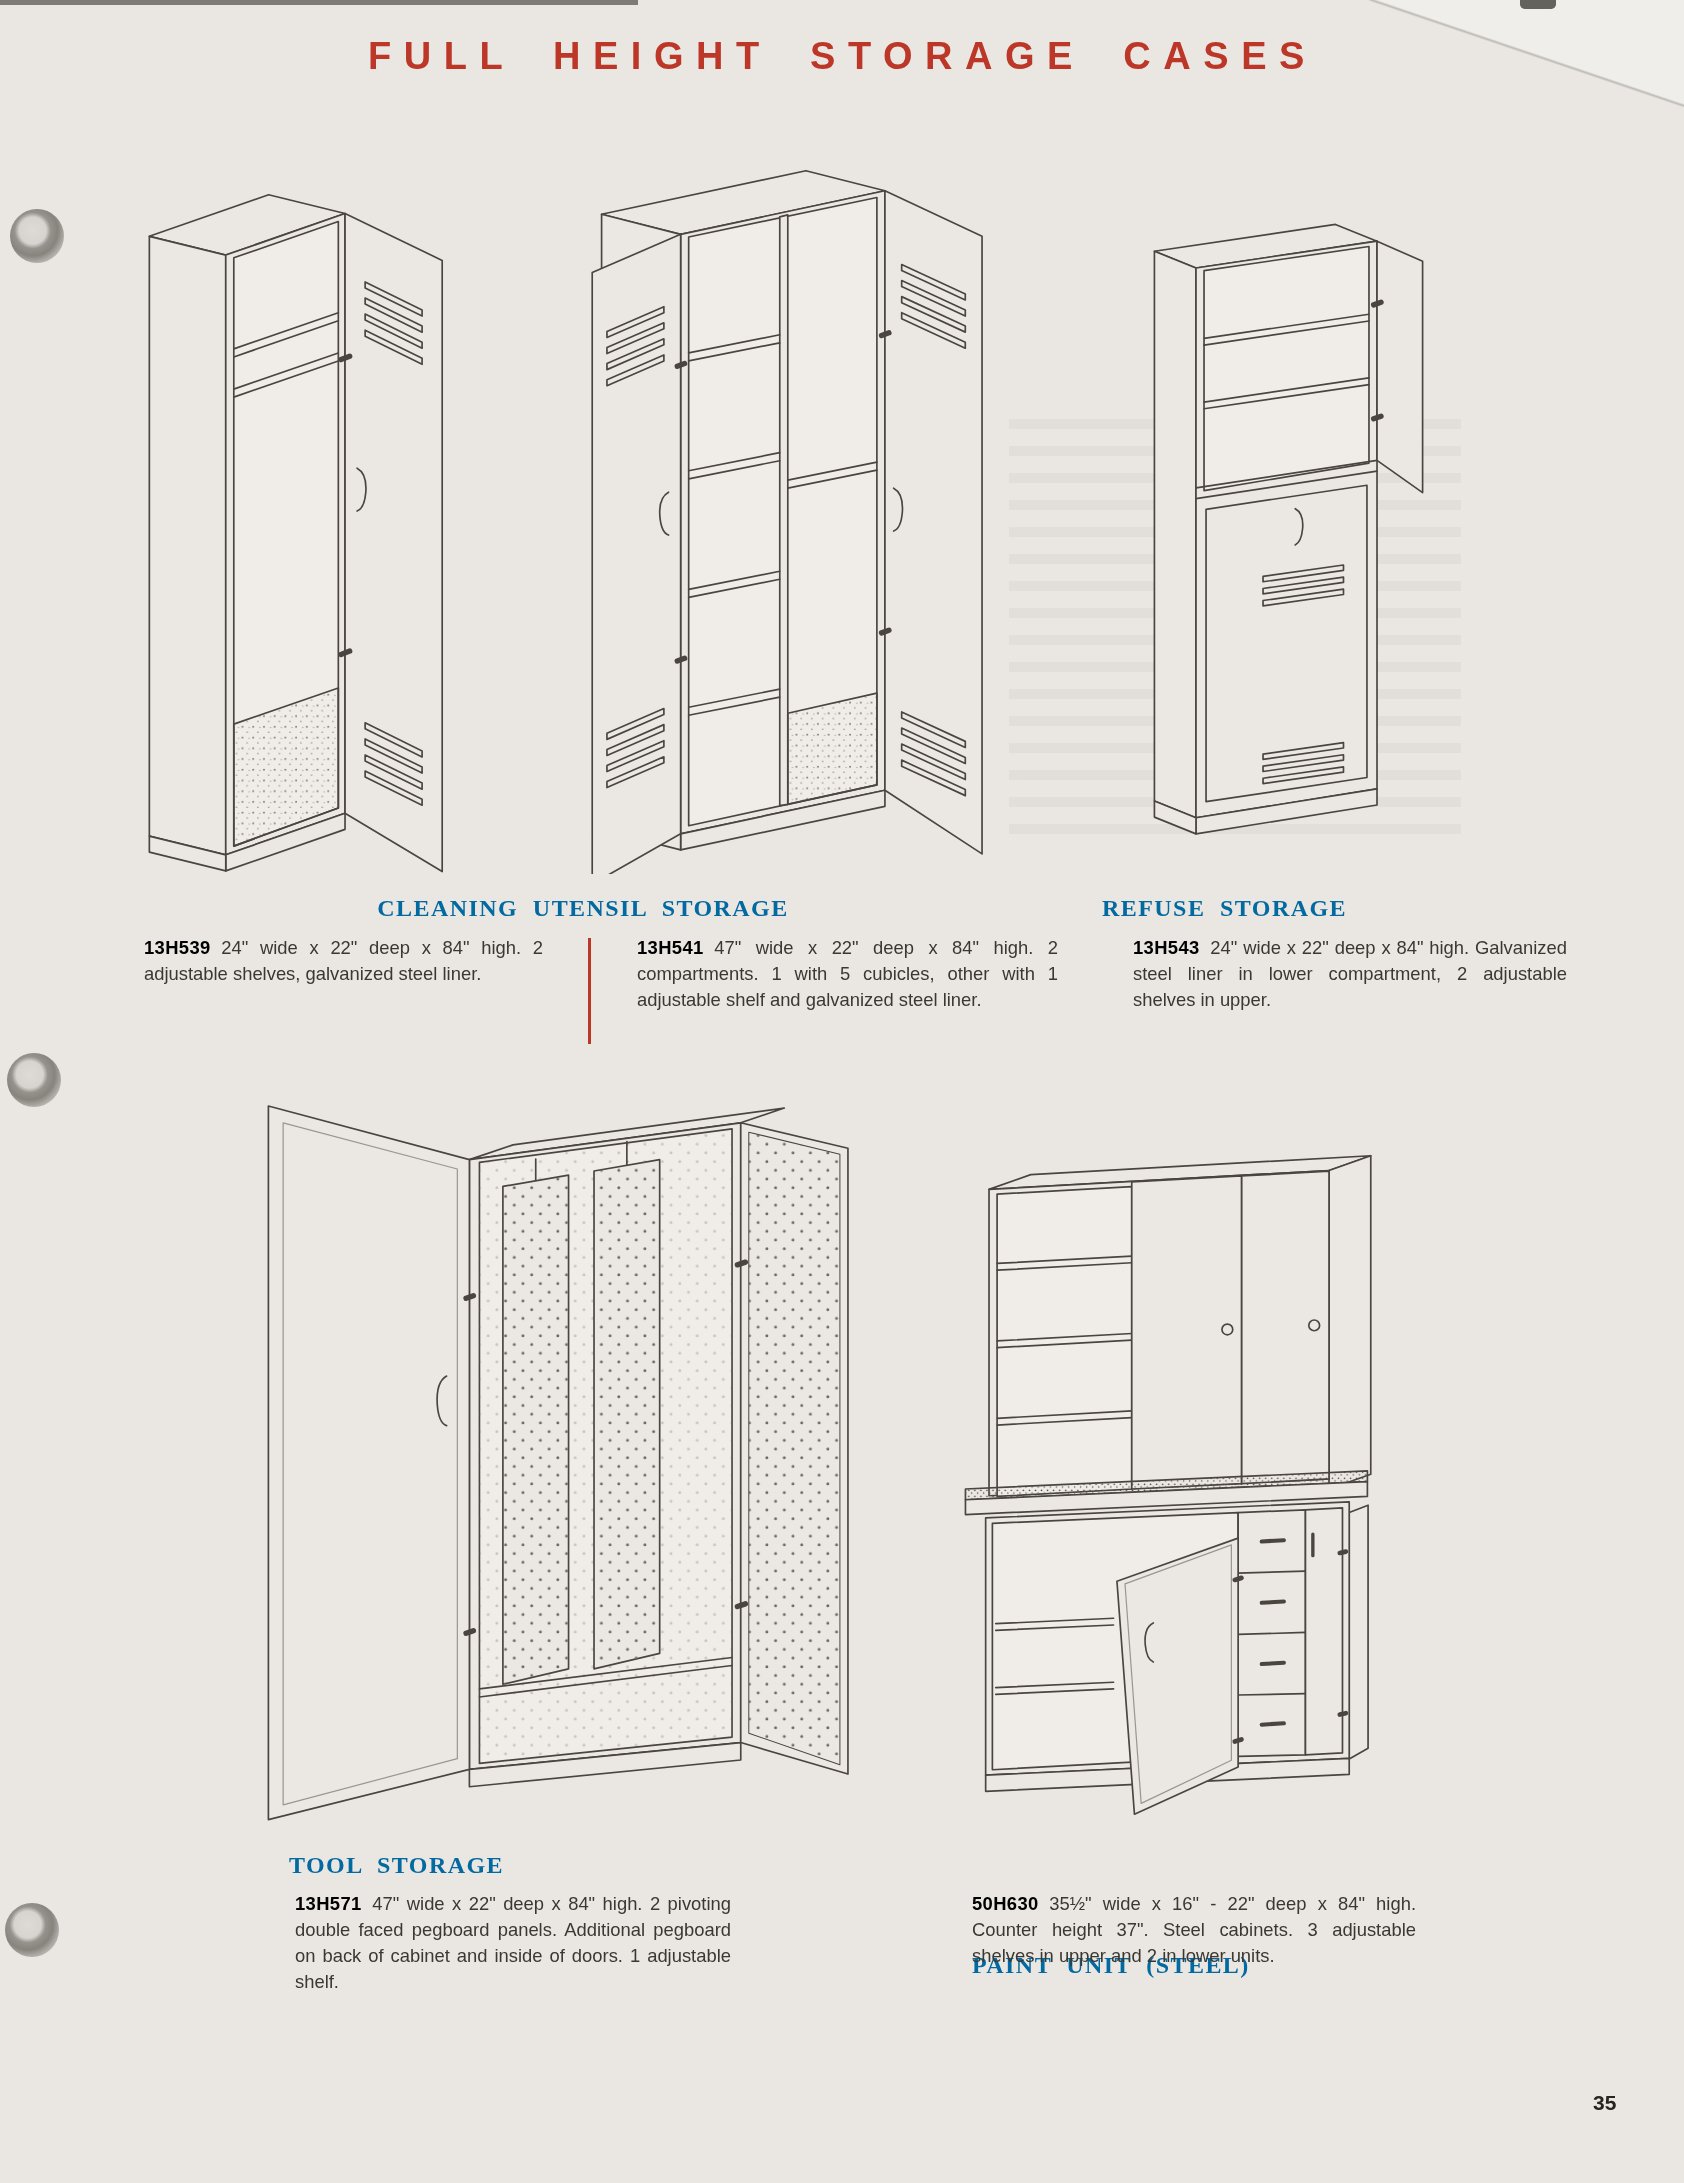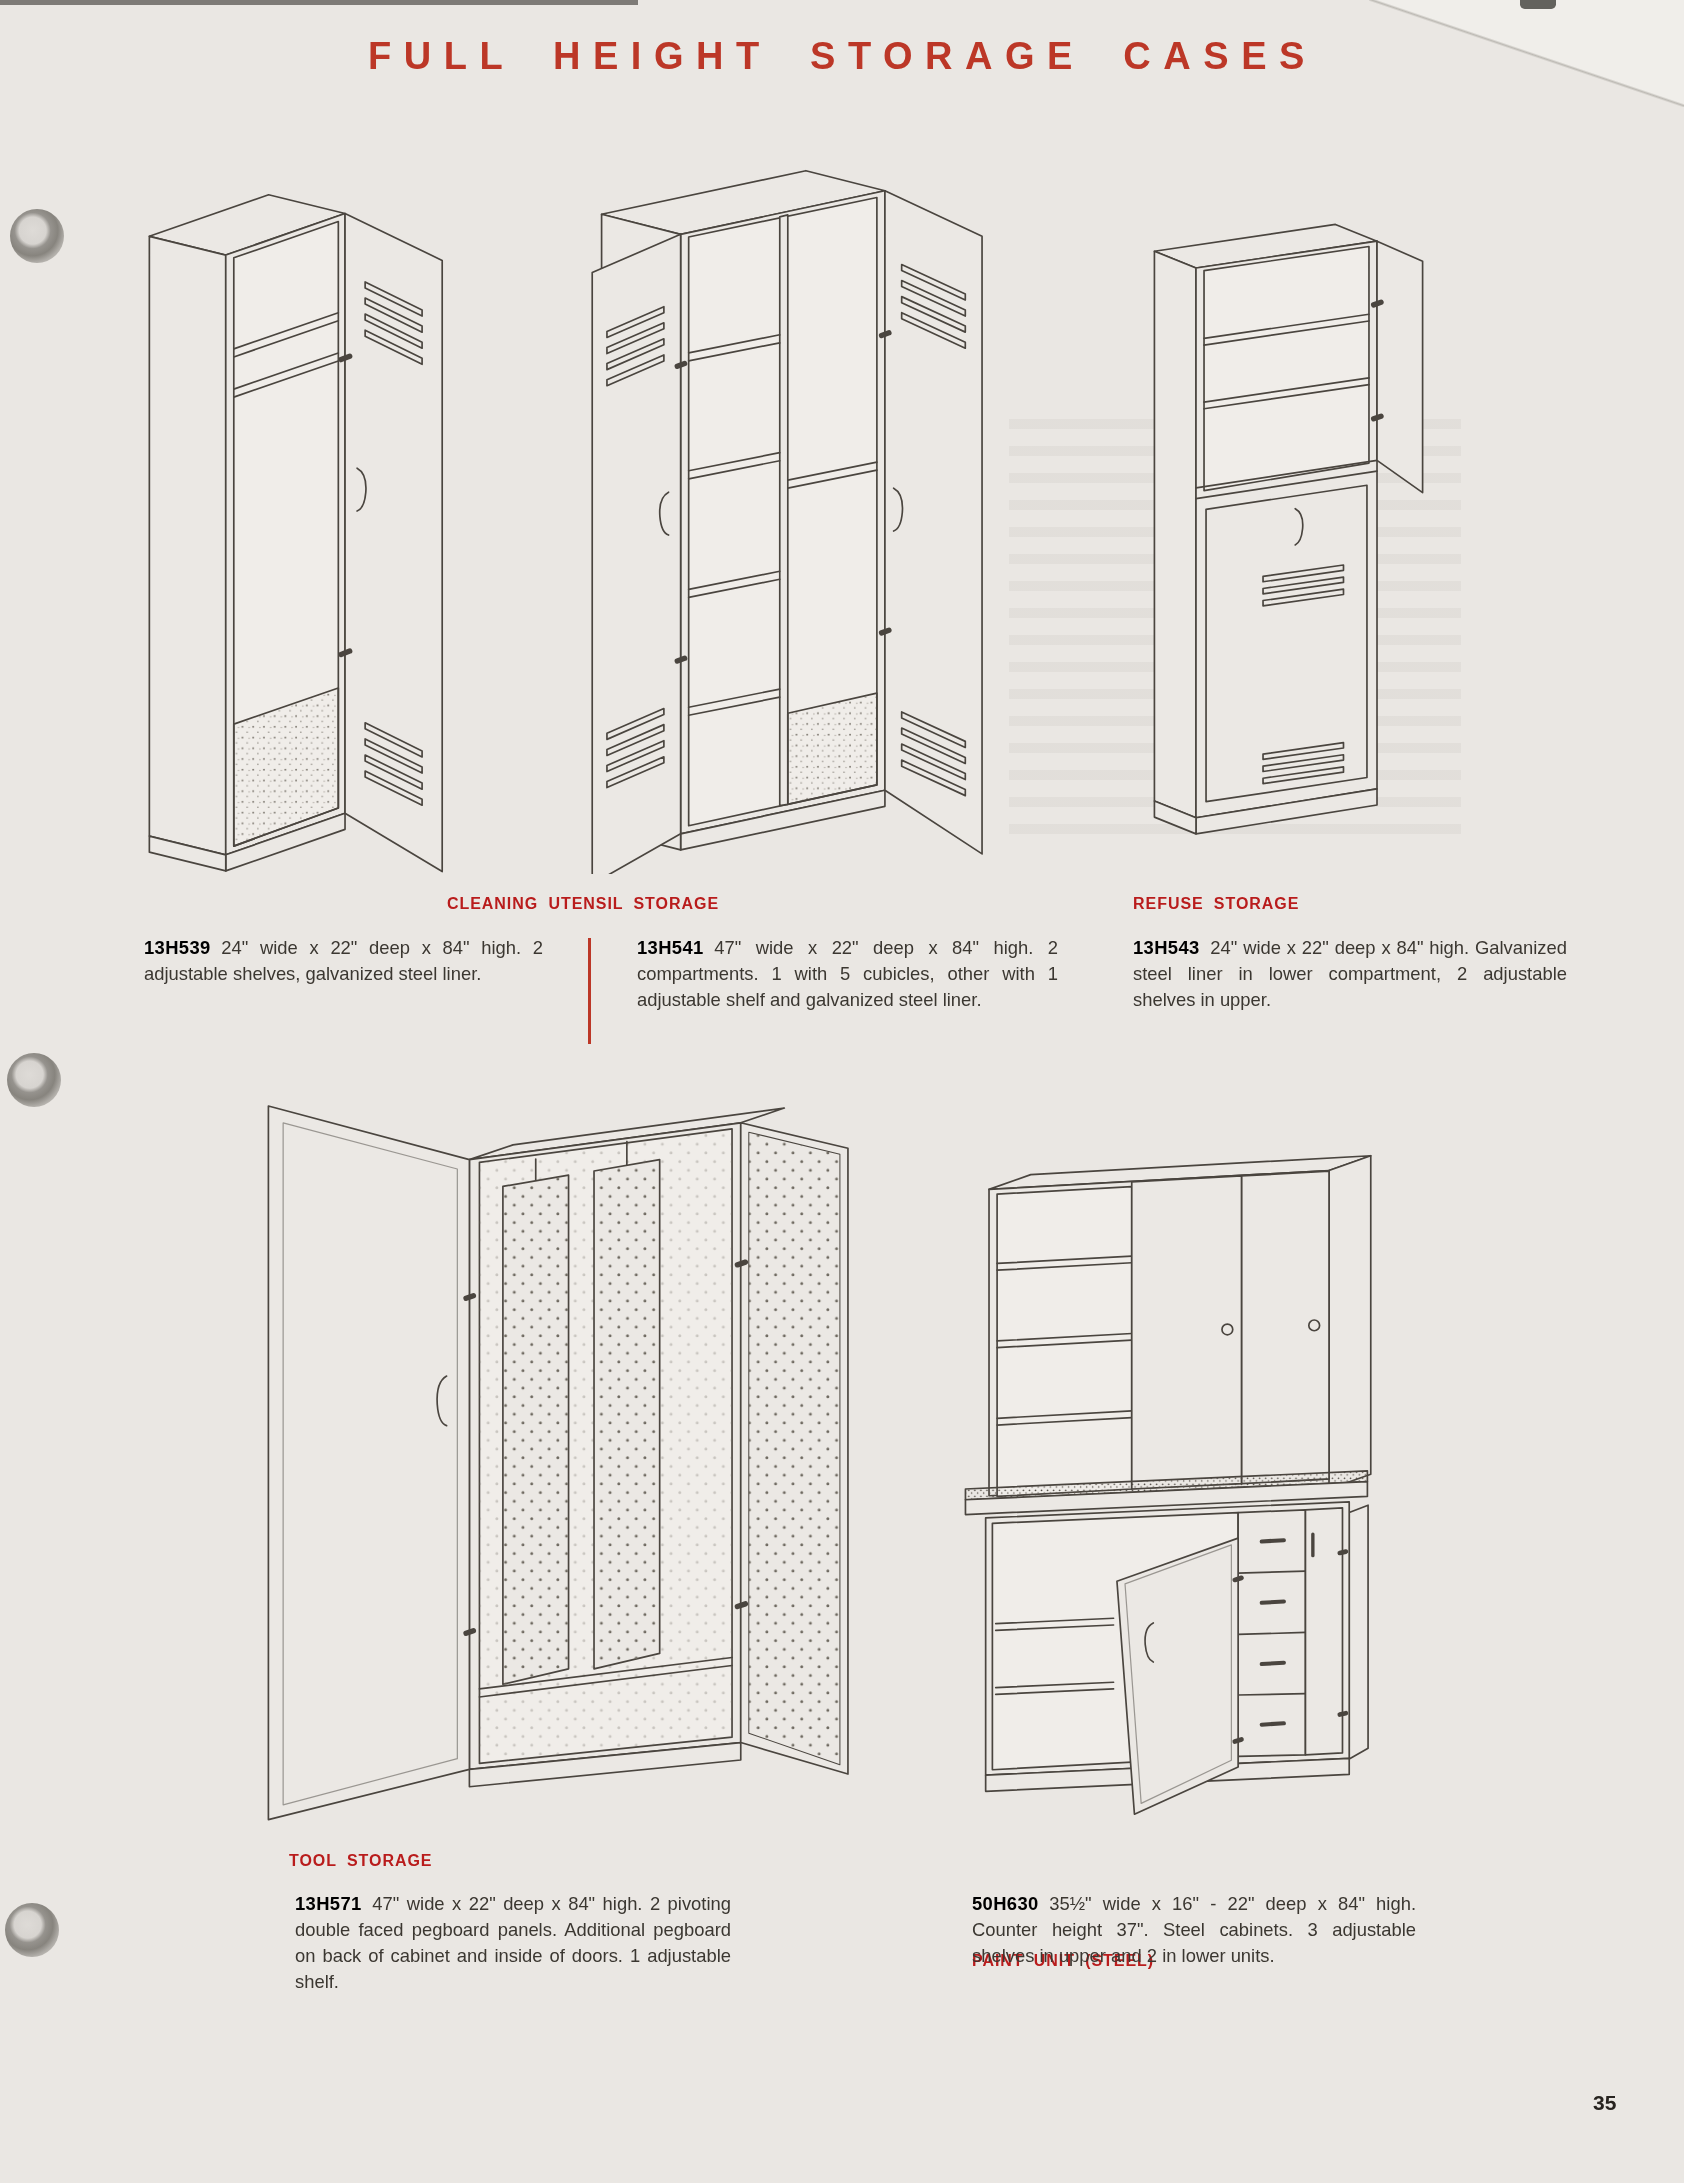--- a/index.html
+++ b/index.html
@@ -9,22 +9,22 @@
     position:relative; width:1685px; height:2183px;
     background:#eae7e3; overflow:hidden;
     font-family:"Liberation Sans", sans-serif; color:#3b3731;
   }
   .title {
     position:absolute; top:35px; left:0; width:100%; text-align:center;
     font-size:38px; font-weight:bold; letter-spacing:0.33em; word-spacing:0.40em;
     color:#bc3727; white-space:nowrap;
   }
   .section-heading {
-    position:absolute; font-size:16px; font-weight:bold;
-    letter-spacing:0.06em; word-spacing:0.30em; color:#b91c1c; white-space:nowrap;
+    position:absolute; font-size:24px; font-weight:bold;
+    letter-spacing:0.06em; word-spacing:0.30em; color:#0369a1; white-space:nowrap;font-family:Liberation Serif, serif;
   }
   .heading-center { text-align:center; }
   .prod {
     position:absolute; font-size:18.4px; line-height:1.42;
     text-align:justify; color:#3b3731;
   }
   .prod .model { font-weight:bold; color:#000000; margin-right:10.7px; letter-spacing:0.02em; }
   .divider { position:absolute; background:#bc3727; }
   .pagenum { position:absolute; font-size:21px; font-weight:bold; color:#27231f;margin-left:40px; }
   .hole {
@@ -185,21 +185,21 @@
         <polygon points="18,880 80,905 80,929 18,904" fill="#ebe8e4"></polygon>
 
         <polygon points="350,45 418,75 418,420 350,372" fill="#ebe8e4"></polygon>
         <line x1="345" y1="140" x2="356" y2="136" stroke-width="8"></line>
         <line x1="345" y1="310" x2="356" y2="306" stroke-width="8"></line>
       </g>
     </svg>
   </figure>
 
   <h2 class="section-heading heading-center" style="left:144px; top:895px; width:878px;">CLEANING UTENSIL STORAGE</h2>
-  <h2 class="section-heading" style="left:1133px; top:895px;">REFUSE STORAGE</h2>
+  <h2 class="section-heading" style="left:1102px; top:895px;">REFUSE STORAGE</h2>
 
   <p class="prod" style="left:144px; top:935px; width:399px;">
     <strong class="model">13H539</strong><span>24" wide x 22" deep x 84" high. 2 adjustable shelves, galvanized steel liner.</span>
   </p>
 
   <div class="divider" style="left:588px; top:938px; width:3.4px; height:106px;"></div>
 
   <p class="prod" style="left:637px; top:935px; width:421px;">
     <strong class="model">13H541</strong><span>47" wide x 22" deep x 84" high. 2 compartments. 1 with 5 cubicles, other with 1 adjustable shelf and galvanized steel liner.</span>
   </p>

